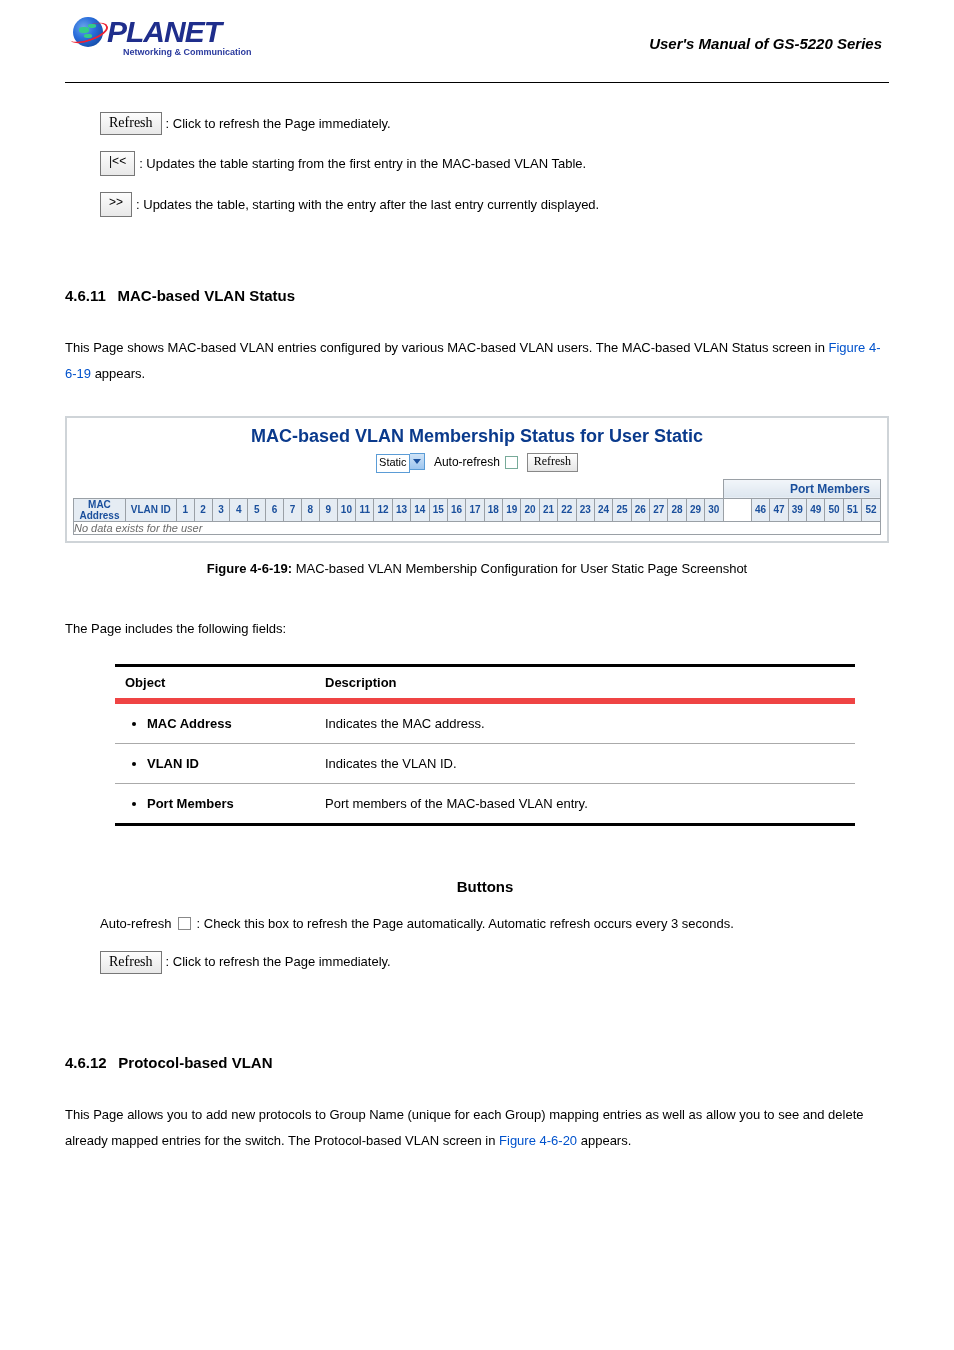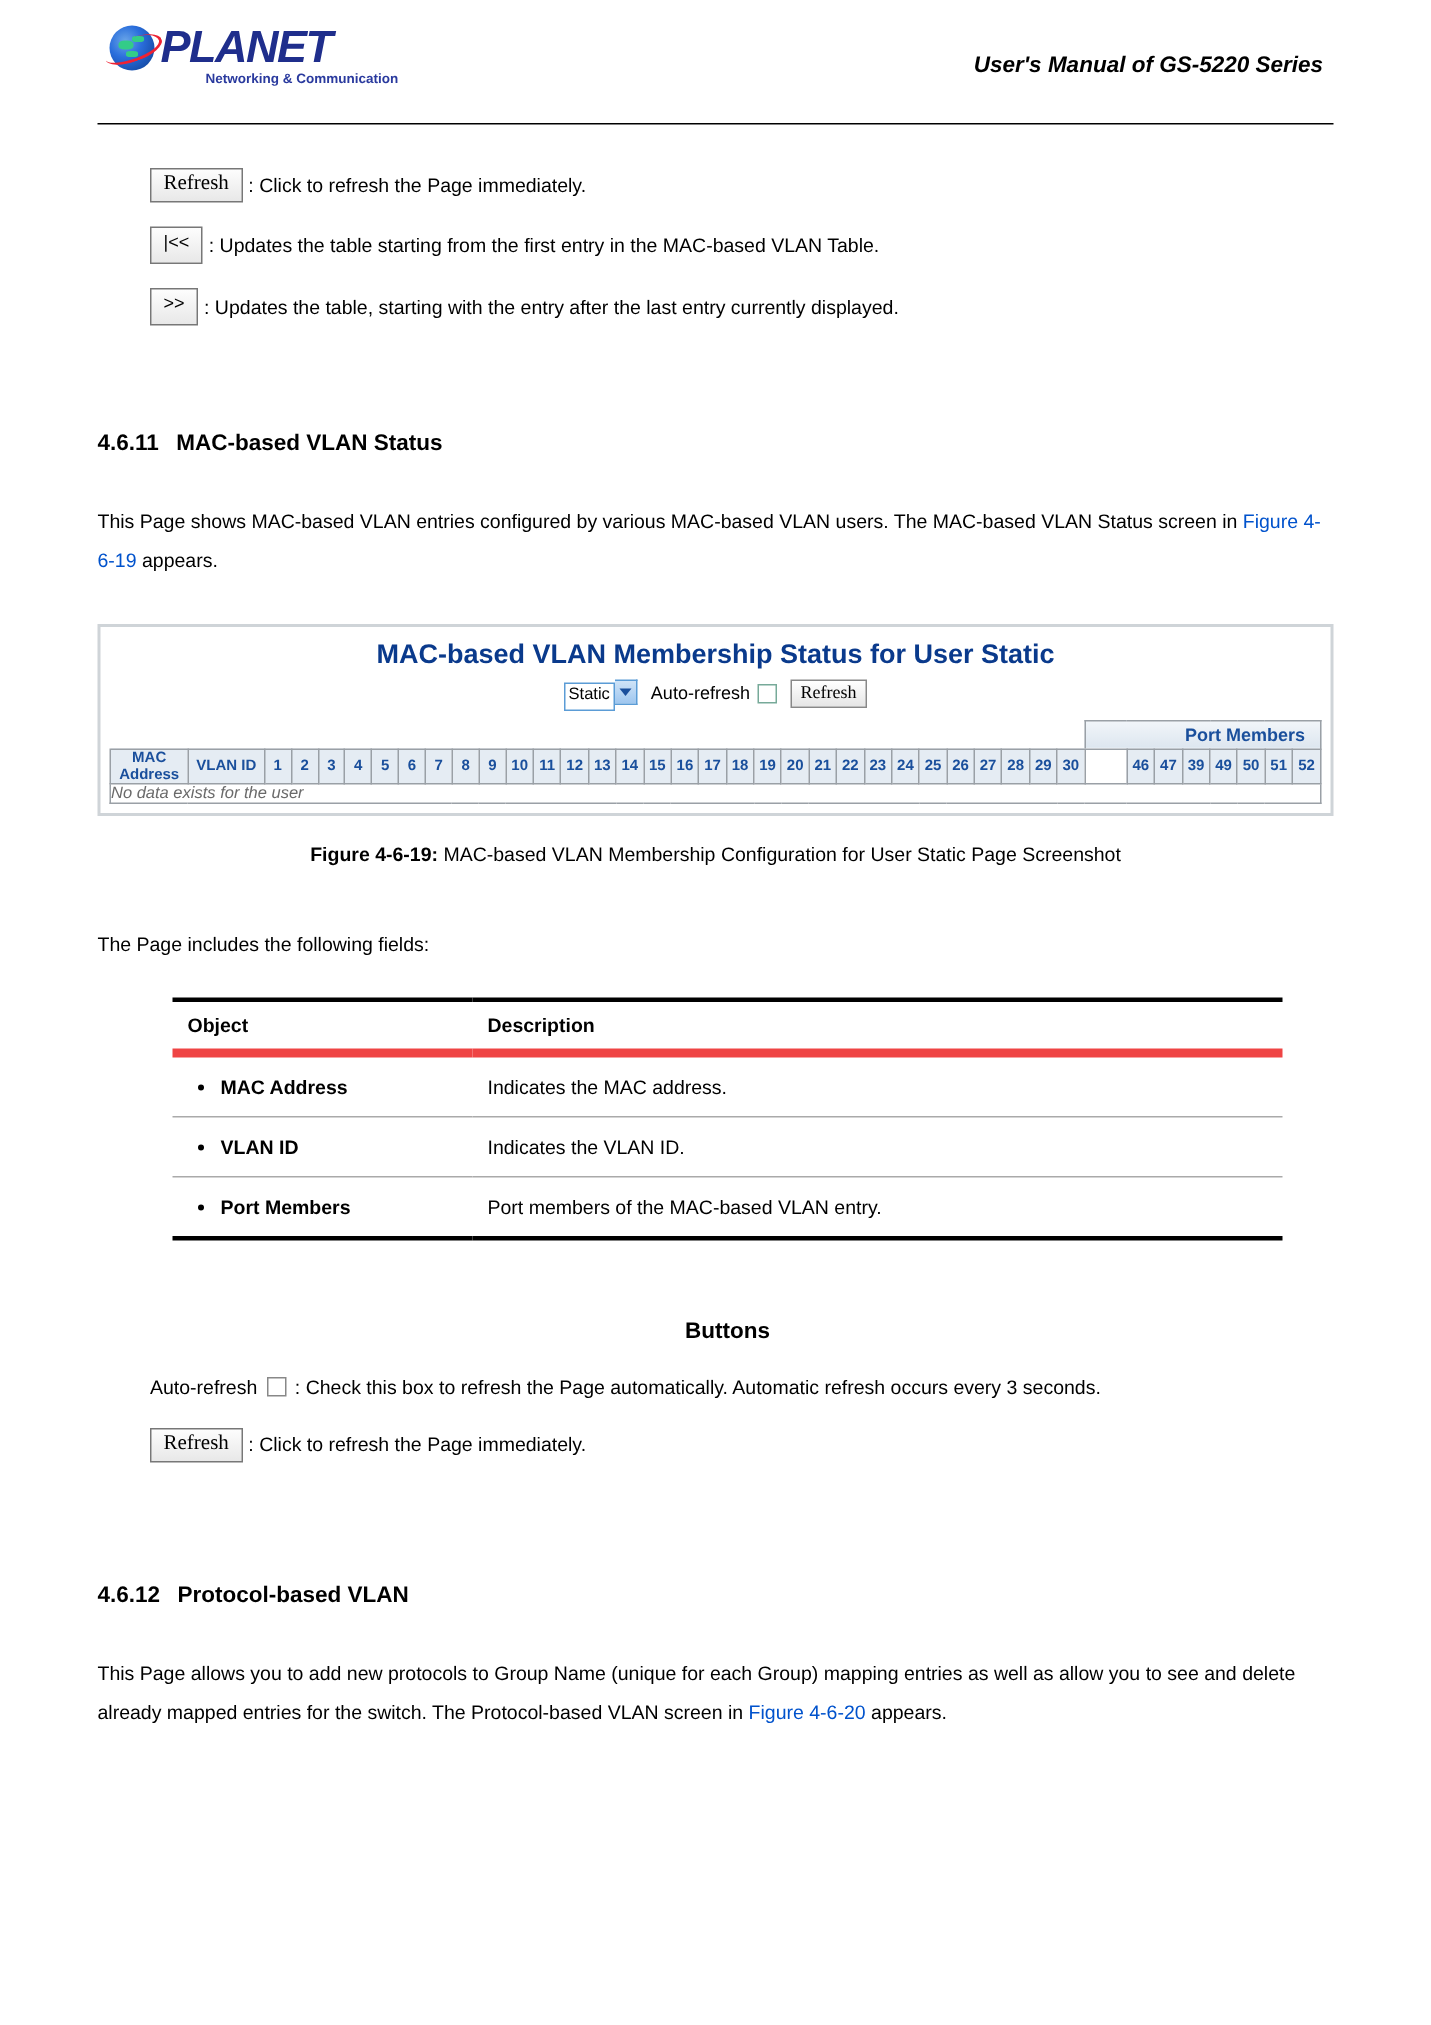--- a/index.html
+++ b/index.html
@@ -1,21 +1,21 @@
 <!DOCTYPE html>
 <html><head>
 <meta charset="utf-8">
 <style>
   @page { size: 954px 1350px; margin: 0; }
   html, body { margin: 0; padding: 0; width: 954px; height: 1350px; font-family: Arial, Helvetica, sans-serif; font-size: 13px; color: #000; background: #fff; }
   .page { position: relative; width: 954px; height: 1350px; }
   .logo { position: absolute; left: 73px; top: 15px; width: 200px; }
   .logo-row { display: flex; align-items: center; gap: 4px; }
   .logo-planet { font-size: 30px; font-weight: 900; font-style: italic; color: #1f2e8c; font-family: Arial, sans-serif; letter-spacing: -1px; }
-  .logo-sub { font-size: 9px; font-weight: bold; color: #2a3a9e; margin-top: -2px; margin-left: 32px; padding-left: 32px; }
+  .logo-sub { font-size: 9px; font-weight: bold; color: #2a3a9e; margin-top: -2px; margin-left: 18px; padding-left: 32px; }
   .globe { width: 30px; height: 30px; border-radius: 50%; background: radial-gradient(circle at 35% 35%, #6aa6e8 0%, #2a6edc 40%, #0a3a8c 100%); position: relative; }
   .globe::after { content:""; position:absolute; left:6px; top:10px; width:10px; height:6px; background:#3c8; border-radius:40%; box-shadow: 8px -4px 0 -1px #3c8, 4px 6px 0 -1px #3c8; }
   .swoosh { position:absolute; width:38px; height:14px; border:2px solid #e23; border-top:none; border-left:none; border-radius:50%; transform:rotate(-20deg); left:-4px; top:8px; }
   .header-right { position: absolute; right: 72px; top: 35px; font-style: italic; font-weight: bold; font-size: 15px; color: #000; }
   .hr-top { position: absolute; left: 65px; right: 65px; top: 75px; border: 0; border-top: 1px solid #000; }
 
   .content { position: absolute; left: 65px; right: 65px; top: 102px; }
 
   .btn-img { display: inline-block; border: 1px solid #777; background: linear-gradient(#fdfdfd,#e8e8e8); font-family: 'Times New Roman', serif; font-size: 14px; padding: 1px 8px; vertical-align: middle; height:19px; line-height:17px; }
   .btn-small { display:inline-block; border:1px solid #888; background:linear-gradient(#fff,#e5e5e5); font-family:'Times New Roman',serif; font-size:12px; padding:0 6px; height:17px; line-height:15px; vertical-align:middle; margin-left:3px; }

